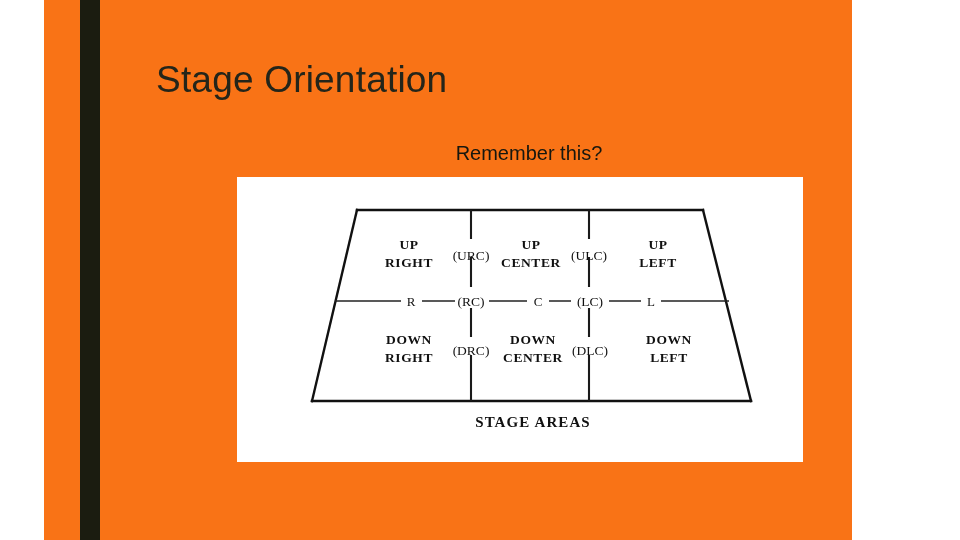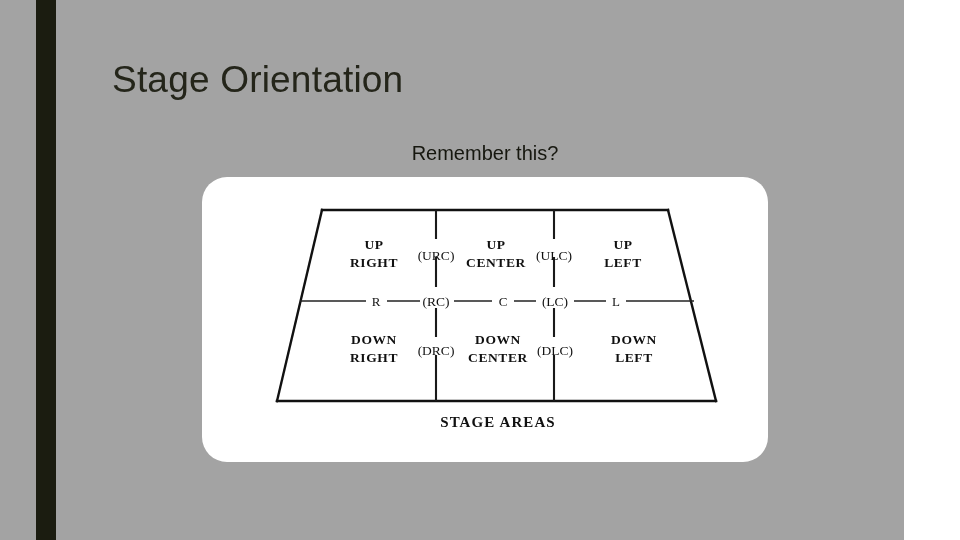--- a/index.html
+++ b/index.html
@@ -8,23 +8,24 @@
   }
   body {
     width: 960px;
     height: 540px;
     overflow: hidden;
     font-family: "Liberation Sans", sans-serif;
   }
 
   #slide {
     position: relative;
-    width: 904px;
+    width: 808px;
     height: 540px;
-    background: #a3a3a3;
+    background: #f97316;
+    margin-left: 44px;
   }
 
   
   #accent-bar {
     position: absolute;
     left: 36px;
     top: 0;
     width: 20px;
     height: 540px;
     background: #1B1C10;
@@ -51,26 +52,25 @@
     width: 566px;
     text-align: center;
     font-size: 20px;
     line-height: 20px;
     color: #16170F;
   }
 
   
   #stage-figure {
     position: absolute;
-    left: 202px;
+    left: 193px;
     top: 177px;
     width: 566px;
     height: 285px;
     background: #FFFFFF;
-    border-radius: 25px;
   }
 
   #stage-svg {
     position: absolute;
     left: 0;
     top: 0;
     width: 566px;
     height: 285px;
     display: block;
   }

